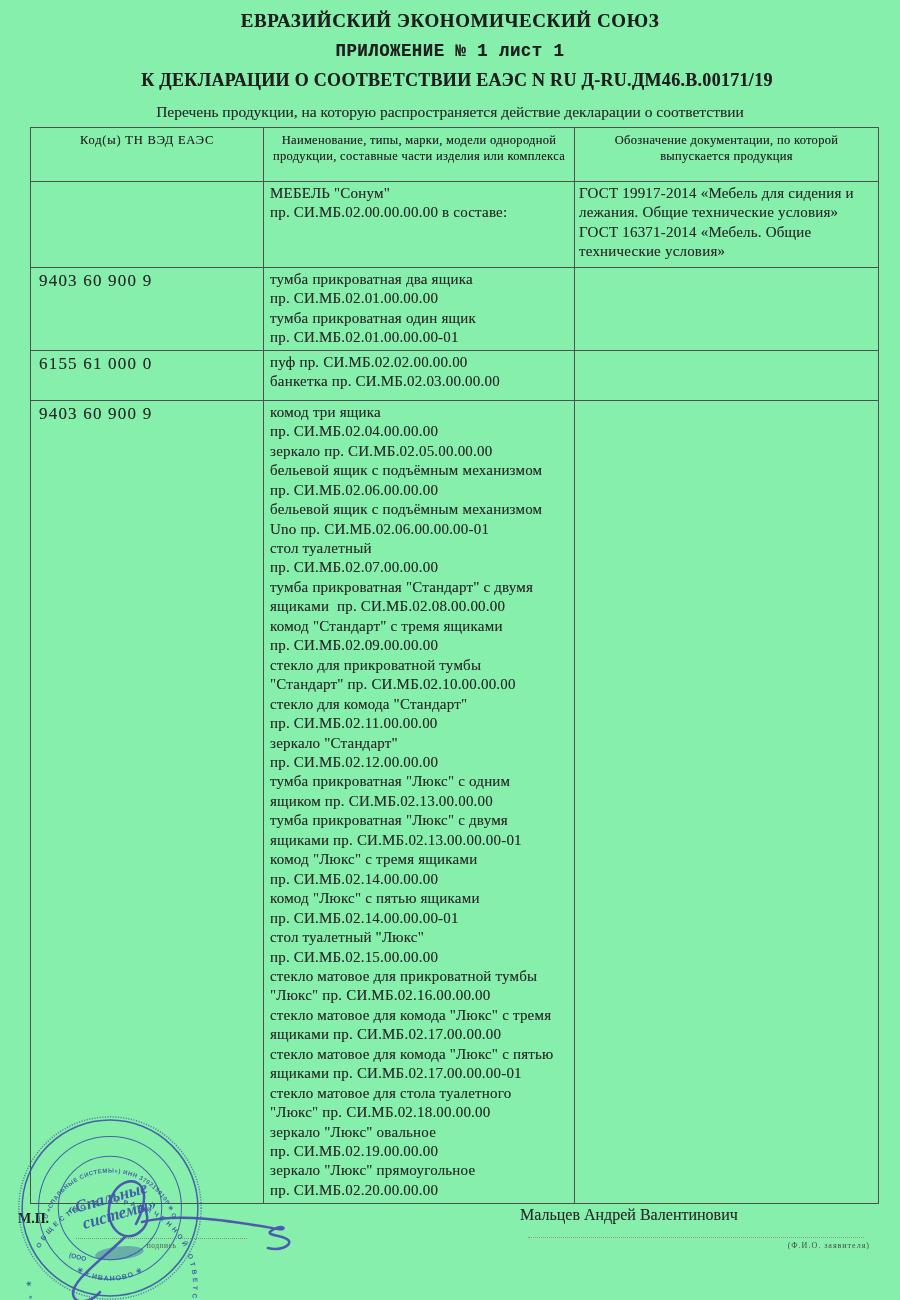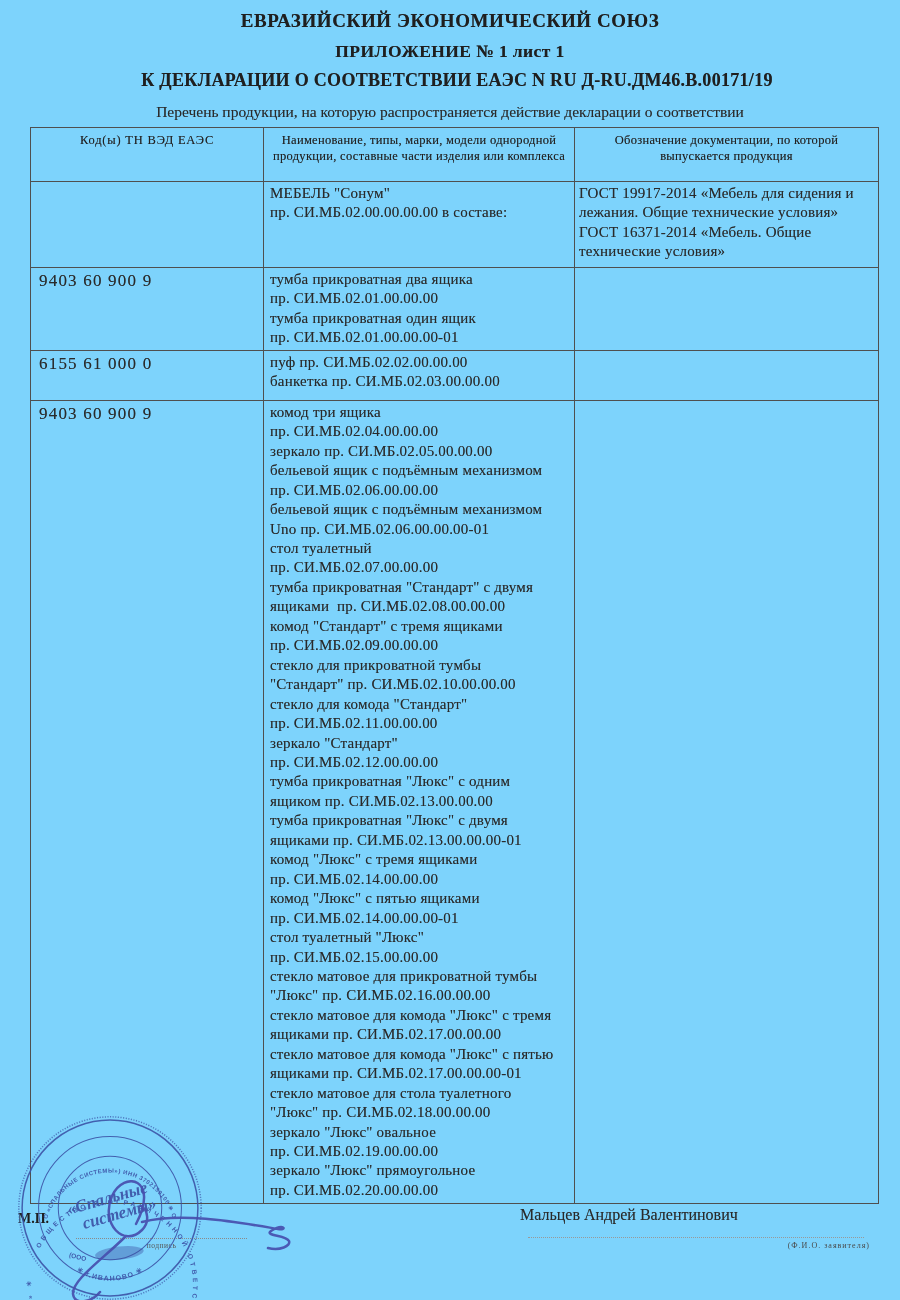--- a/index.html
+++ b/index.html
@@ -1,28 +1,28 @@
 <!DOCTYPE html>
 <html lang="ru"><head>
 <meta charset="utf-8">
 <style>
   html,body{margin:0;padding:0;}
   .page{
     position:relative;
     width:900px;height:1300px;
-    background:#7dd3fc;
+    background:#86efac;
     overflow:hidden;
     font-family:"Liberation Serif","DejaVu Serif",serif;
     color:#262626;
   }
   
   .t-line{position:absolute;left:0;width:900px;text-align:center;font-weight:bold;color:#1f1f1f;
           text-shadow:0 0 .6px rgba(30,30,30,.55);}
   .t1{top:10px;font-size:19px;letter-spacing:.6px;}
-  .t2{top:41px;font-size:17.5px;letter-spacing:.4px;}
+  .t2{top:41px;font-size:17.5px;letter-spacing:.4px;font-family:Liberation Mono, monospace;}
   .t3{top:70px;font-size:18px;letter-spacing:.3px;padding-left:7px;}
   .subtitle{position:absolute;top:103px;left:0;width:900px;text-align:center;
             font-size:15.5px;color:#2b2b2b;text-shadow:0 0 .5px rgba(40,40,40,.4);}
   
   table.products{
     position:absolute;left:30px;top:127px;width:848px;
     border-collapse:collapse;table-layout:fixed;
   }
   table.products td,table.products th{
     border:1.4px solid #4f4f4f;

